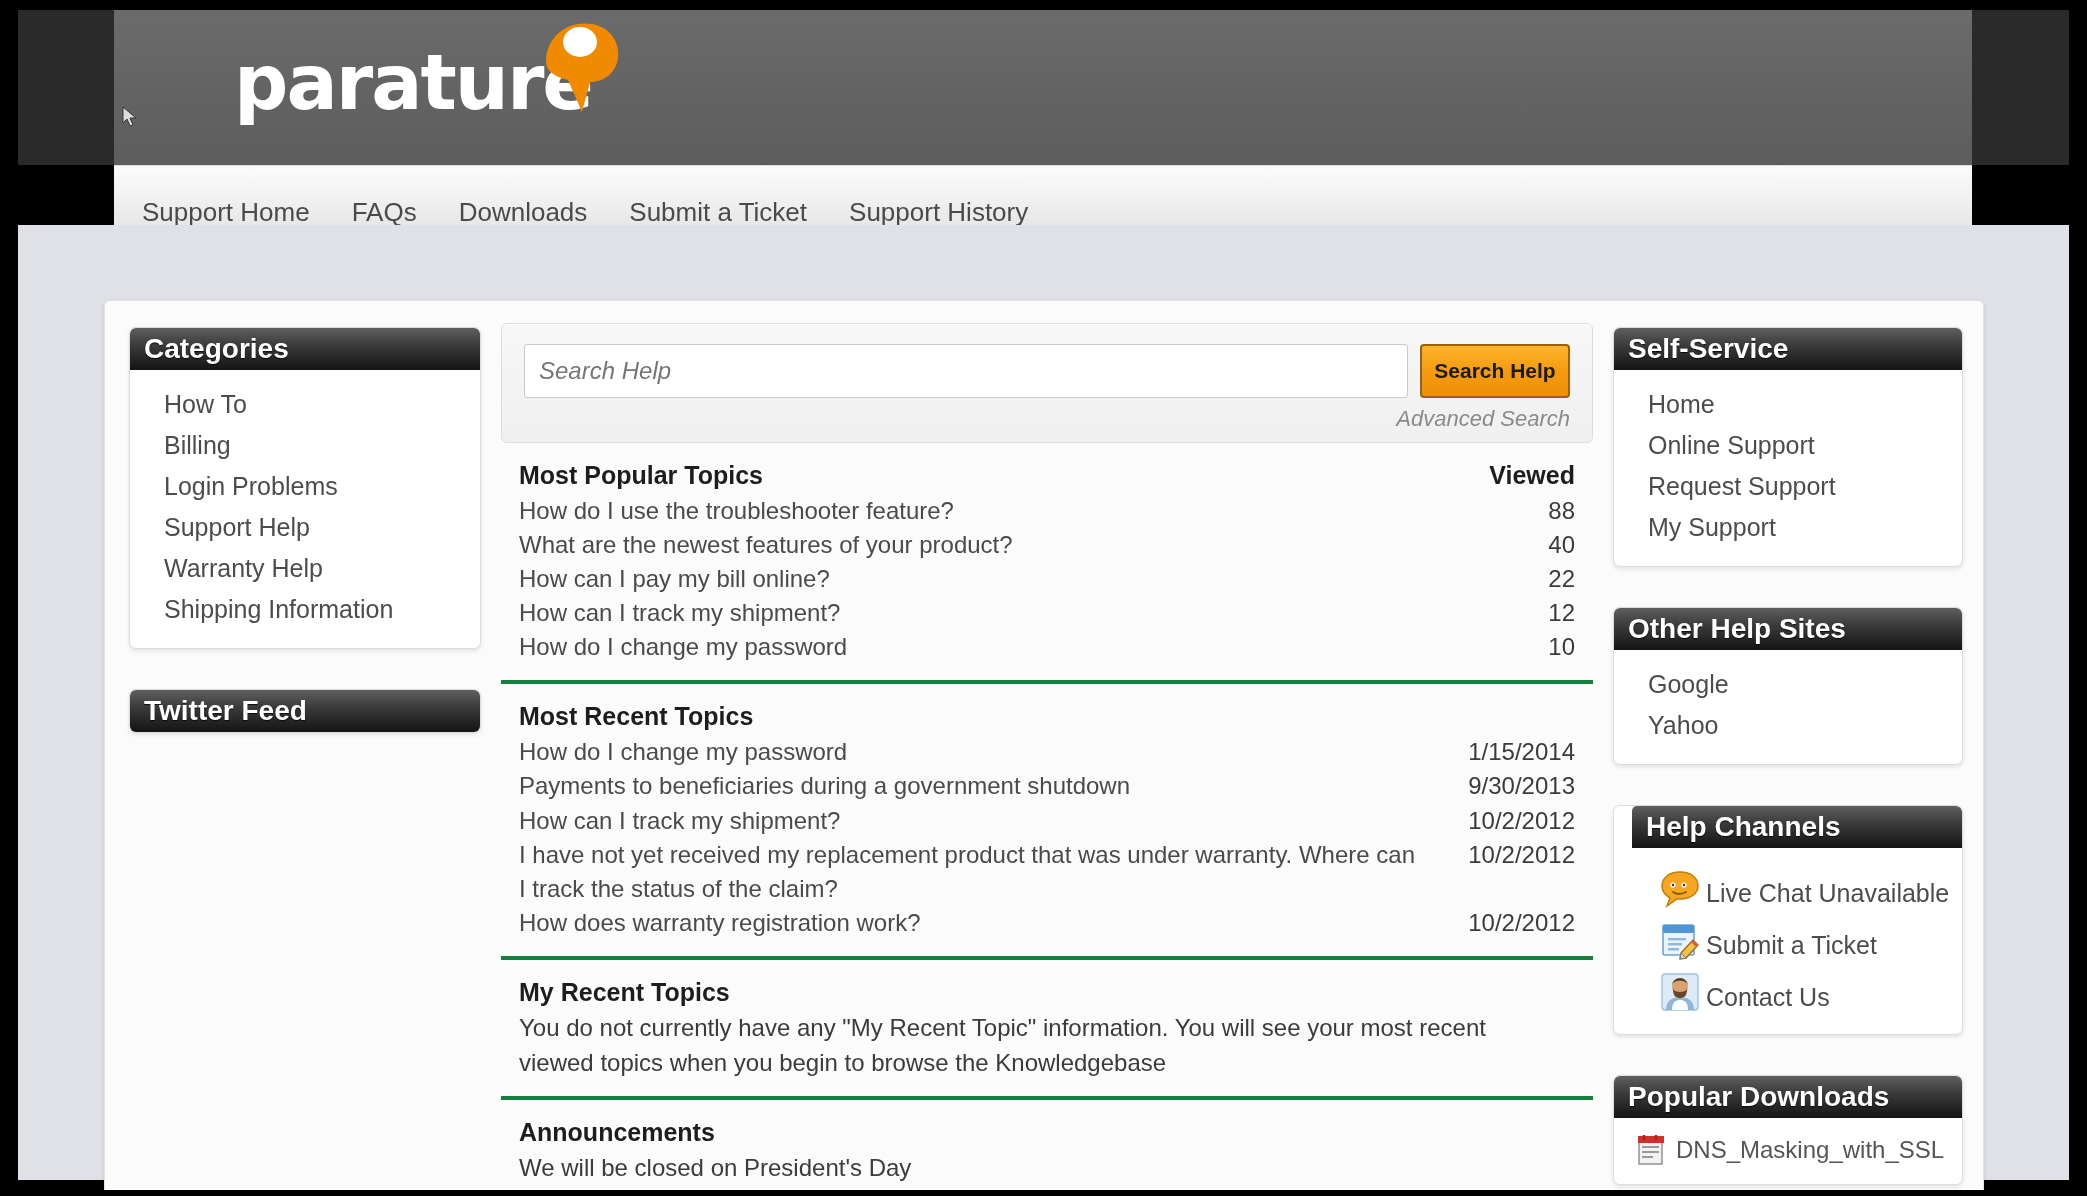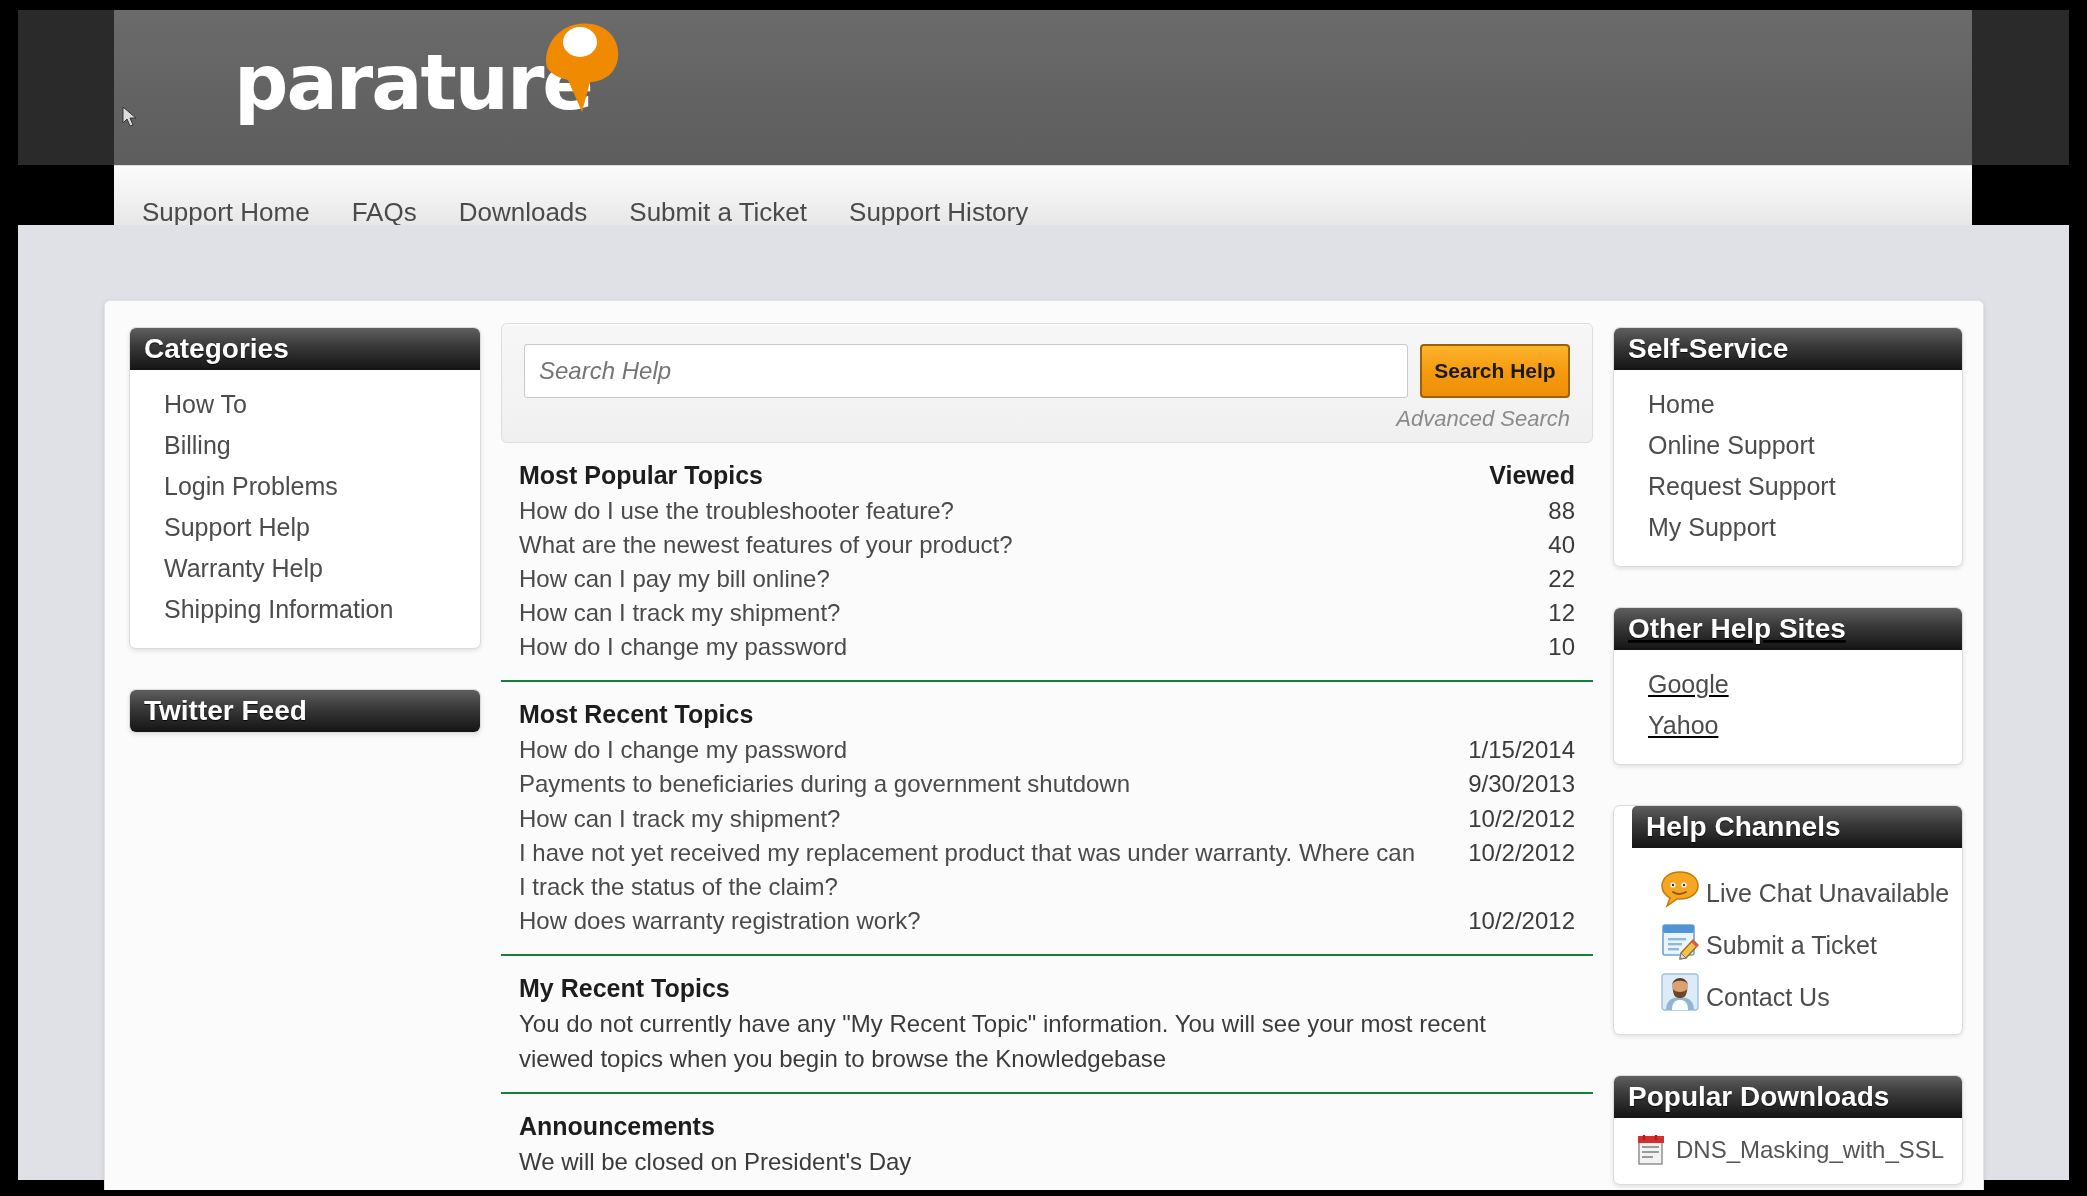--- a/index.html
+++ b/index.html
@@ -191,21 +191,21 @@
   }
   .adv-search {
     text-align: right;
     font-size: 22px;
     font-style: italic;
     color: #8a8a8a;
     margin-top: 8px;
     cursor: pointer;
   }
 
-  .section { margin-top: 18px; padding: 0 18px 16px 18px; border-bottom: 2px solid #15803d; }
+  .section { margin-top: 18px; padding: 0 18px 16px 18px; border-bottom: 4px solid #15803d; }
   .section.last { border-bottom: none; }
   .section-title {
     font-size: 25px;
     font-weight: 700;
     color: #1d1d1d;
     margin-bottom: 4px;
   }
   .topic-row {
     display: flex;
     align-items: flex-start;
@@ -225,21 +225,21 @@
   .body-text {
     font-size: 24px;
     color: #3b3b3b;
     line-height: 1.45;
     max-width: 980px;
   }
 
   
   .right-col { position: absolute; left: 1508px; top: 26px; width: 350px; }
   #selfservice-panel, #othersites-panel, #helpchannels-panel, #downloads-panel { position: relative; }
-  #othersites-panel { margin-top: 40px; text-decoration: underline; }
+  #othersites-panel { margin-top: 40px; }
   #helpchannels-panel { margin-top: 40px; padding-left: 18px; }
   #downloads-panel { margin-top: 40px; }
 
   .channel-row {
     display: flex;
     align-items: flex-end;
     gap: 6px;
     padding: 6px 0 6px 28px;
     cursor: pointer;
   }

